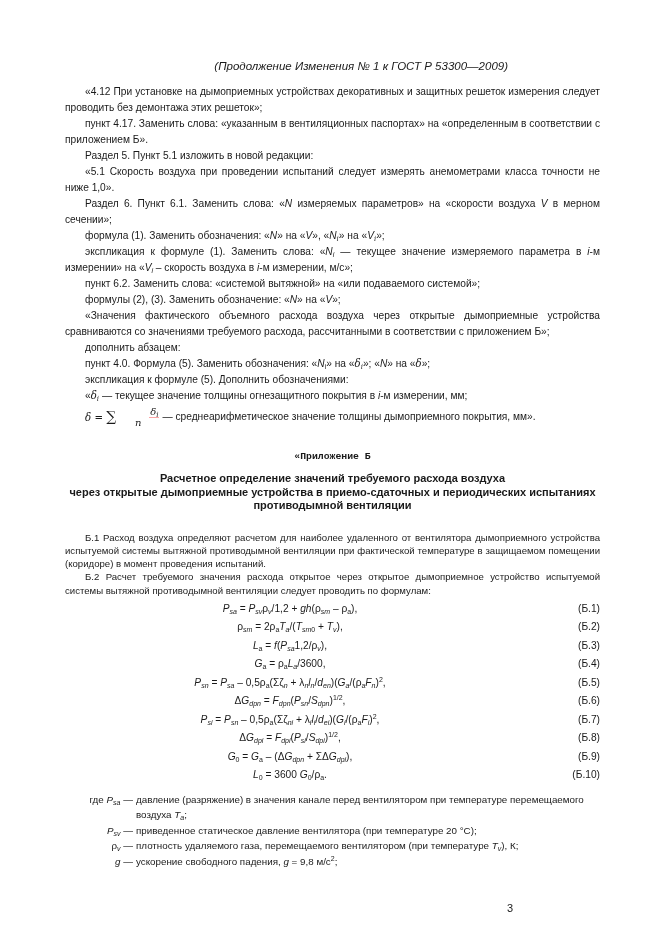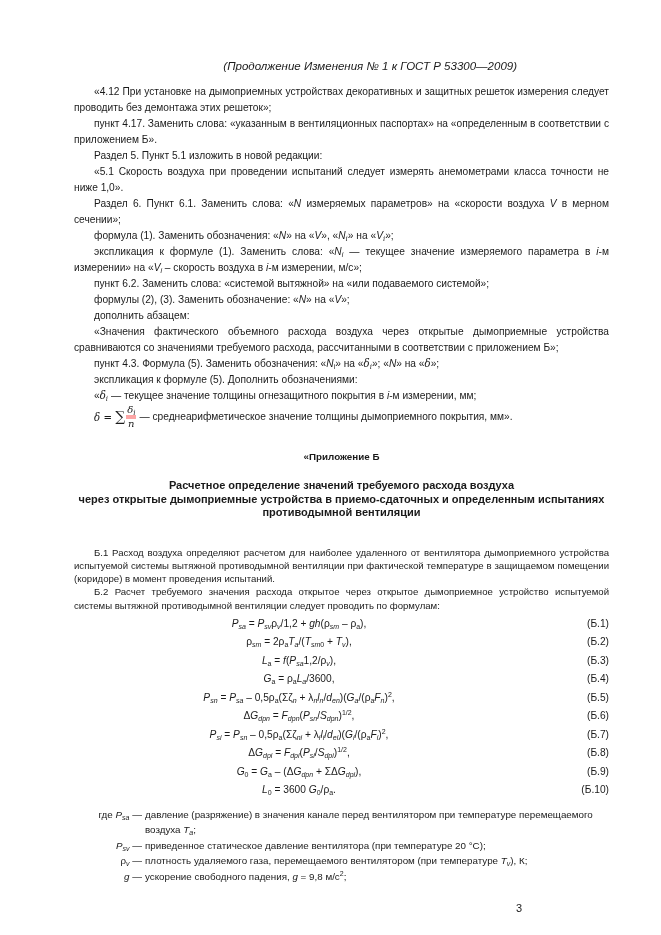--- a/index.html
+++ b/index.html
@@ -1,33 +1,33 @@
 <!DOCTYPE html>
 <html><head>
 <meta charset="utf-8">
 <style>
   html, body { margin: 0; padding: 0; background: #ffffff; }
   body { width: 661px; height: 935px; position: relative; overflow: hidden;
          font-family: "Liberation Sans", sans-serif; color: #1a1a1a; }
-  .page { position: absolute; left: 14px; top: 0; width: 578px; height: 935px; }
+  .page { position: absolute; left: 5px; top: 0; width: 578px; height: 935px; }
   .header { position: absolute; right: 75px; top: 60px; font-size: 11.5px; font-style: italic; }
   .body { position: absolute; left: 60px; top: 84px; width: 535px; font-size: 10.2px; line-height: 16px; }
   .p { margin: 0; text-align: justify; }
   .ind { text-indent: 20px; }
   i { font-style: italic; }
   sub { font-size: 7px; vertical-align: -2px; line-height: 0; }
   sup { font-size: 7px; vertical-align: 4px; line-height: 0; }
   .delta-line { display: flex; align-items: center; padding-left: 20px; height: 22px; margin: 2px 0; }
   .frac { display: inline-flex; flex-direction: column; align-items: center; font-family: "DejaVu Serif", serif; font-size: 10px; line-height: 10px; margin: 0 3px 0 1px; }
-  .frac .num { border-bottom: 4px solid #fca5a5; padding: 0 1px; }
+  .frac .num { border-bottom: 1px solid #fca5a5; padding: 0 1px; margin-left: 32px; }
   .serif { font-family: "DejaVu Serif", serif; }
-  .appendix { text-align: center; font-weight: bold; font-size: 9.8px; line-height: 13px; margin-top: 22px; }
-  .app-title { text-align: center; font-weight: bold; font-size: 11px; line-height: 13.5px; margin-top: 16px; }
+  .appendix { text-align: center; font-weight: bold; font-size: 9.8px; line-height: 13px; margin-top: 22px; font-family: Liberation Mono, monospace; }
+  .app-title { text-align: center; font-weight: bold; font-size: 11px; line-height: 13.5px; margin-top: 9px; }
   .small { font-size: 9.6px; line-height: 13.3px; }
-  .section2 { margin-top: 26px; }
+  .section2 { margin-top: 18px; }
   .formulas { margin-top: 4px; }
   .frow { position: relative; height: 18.5px; font-size: 10.2px; }
   .frow .f { position: absolute; left: 0; width: 450px; text-align: center; white-space: nowrap; }
   .frow .n { position: absolute; right: 0; margin-left: 28px; }
   .where { margin-top: 6px; font-size: 9.8px; line-height: 15.5px; }
   .wrow { display: flex; }
   .wrow .sym { width: 68px; text-align: right; white-space: nowrap; flex-shrink: 0; }
   .wrow .desc { padding-left: 3px; }
   .pagenum { position: absolute; right: 70px; top: 902px; font-size: 11px; }
 </style>
@@ -48,24 +48,24 @@
     <p class="p ind"><span>Раздел 6. Пункт 6.1. Заменить слова: «</span><i>N</i><span> измеряемых параметров» на «скорости воздуха </span><i>V</i><span> в мерном сечении»;</span></p>
 
     <p class="p ind"><span>формула (1). Заменить обозначения: «</span><i>N</i><span>» на «</span><i>V</i><span>», «</span><i>N</i><sub class="serif"><i>i</i></sub><span>» на «</span><i>V</i><sub class="serif"><i>i</i></sub><span>»;</span></p>
 
     <p class="p ind"><span>экспликация к формуле (1). Заменить слова: «</span><i>N</i><sub><i>i</i></sub><span> — текущее значение измеряемого параметра в </span><i>i</i><span>-м измерении» на «</span><i>V</i><sub><i>i</i></sub><span> – скорость воздуха в </span><i>i</i><span>-м измерении, м/с»;</span></p>
 
     <p class="p ind">пункт 6.2. Заменить слова: «системой вытяжной» на «или подаваемого системой»;</p>
 
     <p class="p ind"><span>формулы (2), (3). Заменить обозначение: «</span><i>N</i><span>» на «</span><i>V</i><span>»;</span></p>
 
+    <p class="p ind">«Значения фактического объемного расхода воздуха через открытые дымоприемные устройства сравниваются со значениями требуемого расхода, рассчитанными в соответствии с приложением Б»;</p>
     <p class="p ind">дополнить абзацем:</p>
-    <p class="p ind">«Значения фактического объемного расхода воздуха через открытые дымоприемные устройства сравниваются со значениями требуемого расхода, рассчитанными в соответствии с приложением Б»;</p>
 
-    <p class="p ind"><span>пункт 4.3. Формула (5). Заменить обозначения: «</span><i>N</i><sub>i</sub><span>» на «</span><span class="serif"><i>δ</i><sub><i>i</i></sub></span><span>»; «</span><i>N</i><span>» на «</span><span class="serif"><i>δ</i></span><span>»;</span></p>
+    <p class="p ind"><span>пункт 4.0. Формула (5). Заменить обозначения: «</span><i>N</i><sub>i</sub><span>» на «</span><span class="serif"><i>δ</i><sub><i>i</i></sub></span><span>»; «</span><i>N</i><span>» на «</span><span class="serif"><i>δ</i></span><span>»;</span></p>
 
     <p class="p ind">экспликация к формуле (5). Дополнить обозначениями:</p>
 
     <p class="p ind"><span>«</span><span class="serif"><i>δ</i><sub><i>i</i></sub></span><span> — текущее значение толщины огнезащитного покрытия в </span><i>i</i><span>-м измерении, мм;</span></p>
 
     <div class="delta-line">
       <span class="serif"><i>δ</i> = <span style="font-size:14px;">∑</span></span>
       <span class="frac">
           <span class="num"><i>δ</i><sub><i>i</i></sub></span>
           <span><i>n</i></span>
@@ -73,21 +73,21 @@
       <span> — среднеарифметическое значение толщины дымоприемного покрытия, мм».</span>
     </div>
 
 
     <div class="appendix">
       <div>«Приложение Б</div>
     </div>
 
     <div class="app-title">
       <div>Расчетное определение значений требуемого расхода воздуха</div>
-      <div>через открытые дымоприемные устройства в приемо-сдаточных и определенным испытаниях</div>
+      <div>через открытые дымоприемные устройства в приемо-сдаточных и периодических испытаниях</div>
       <div>противодымной вентиляции</div>
     </div>
 
     <div class="section2 small">
       <p class="p ind">Б.1 Расход воздуха определяют расчетом для наиболее удаленного от вентилятора дымоприемного устройства испытуемой системы вытяжной противодымной вентиляции при фактической температуре в защищаемом помещении (коридоре) в момент проведения испытаний.</p>
       <p class="p ind">Б.2 Расчет требуемого значения расхода открытое через открытое дымоприемное устройство испытуемой системы вытяжной противодымной вентиляции следует проводить по формулам:</p>
     </div>
 
     <div class="formulas">
       <div class="frow">

